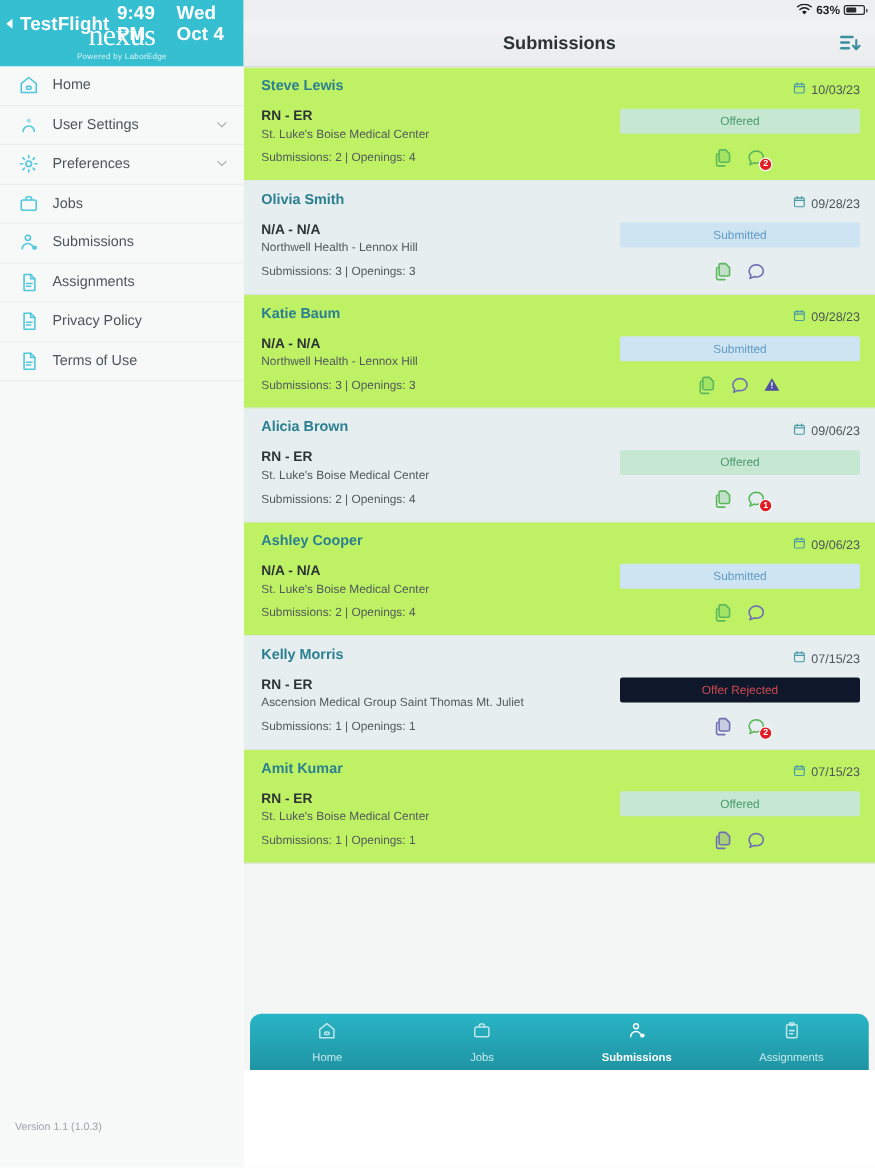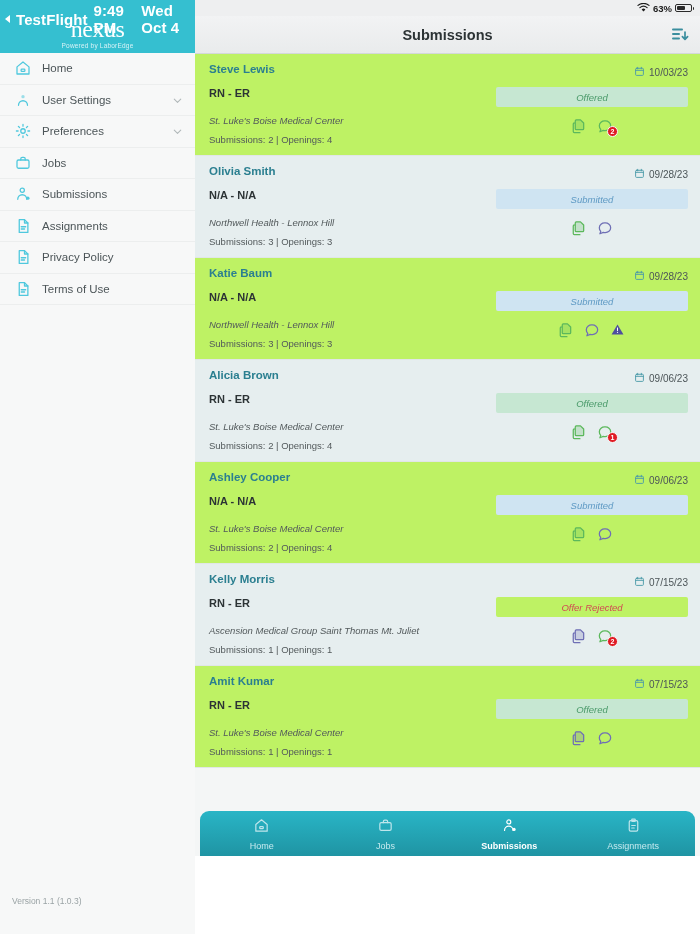--- a/index.html
+++ b/index.html
@@ -109,32 +109,31 @@
   }
   .card.alt { background: #e6eeef; }
   .card.base { background: #bef264; }
   .card-top { display: flex; align-items: flex-start; justify-content: space-between; }
   .cand-name { font-size: 11.5px; font-weight: bold; color: #2b7f90; }
   .date-wrap { display: flex; align-items: center; gap: 4px; }
   .date-txt { font-size: 10px; color: #4c5558; }
   .card-body { display: flex; margin-top: 6px; }
   .card-left { flex: 1; }
   .role { font-size: 11px; font-weight: bold; color: #2c3335; }
-  .facility { font-size: 9.5px; color: #52595b; margin-top: 16px; font-style: italic; }
+  .facility { font-size: 9.5px; color: #52595b; margin-top: 3px; }
   .counts { font-size: 9.5px; color: #52595b; margin-top: 8px; }
   .card-right { width: 192px; display: flex; flex-direction: column; align-items: center; }
   .pill {
     width: 192px; height: 20px; border-radius: 2px;
     display: flex; align-items: center; justify-content: center;
     font-size: 9.5px;
-    font-style: italic;
   }
   .pill.offered { background: #c6e7d2; color: #4a9a6a; }
   .pill.submitted { background: #cfe4f2; color: #5f9ac4; }
-  .pill.rejected { background: #bef264; color: #d04a53; }
+  .pill.rejected { background: #0f172a; color: #d04a53; }
   .actions { display: flex; align-items: center; gap: 10px; margin-top: 11px; }
   .act { position: relative; width: 16px; height: 16px; cursor: pointer; }
   .badge {
     position: absolute; right: -5px; bottom: -3px;
     min-width: 11px; height: 11px; padding: 0 2px;
     background: #e01b24; border-radius: 50%;
     color: #fff; font-size: 7px; font-weight: bold;
     display: flex; align-items: center; justify-content: center;
     border: 1px solid #f6f8f8;
   }

